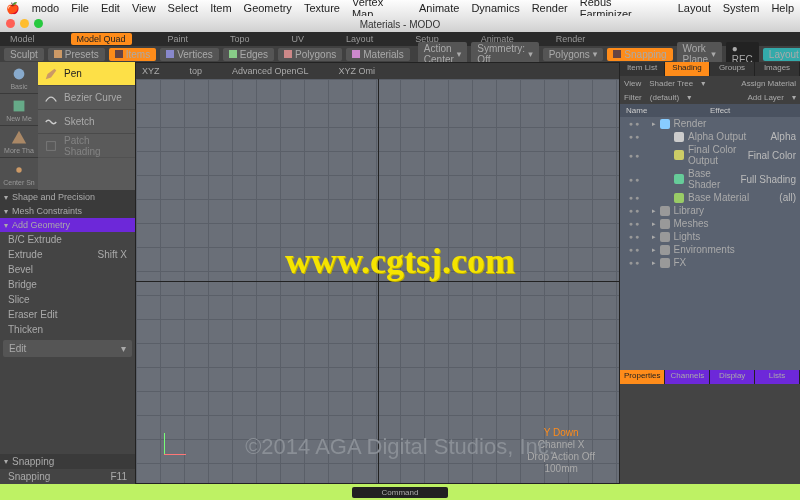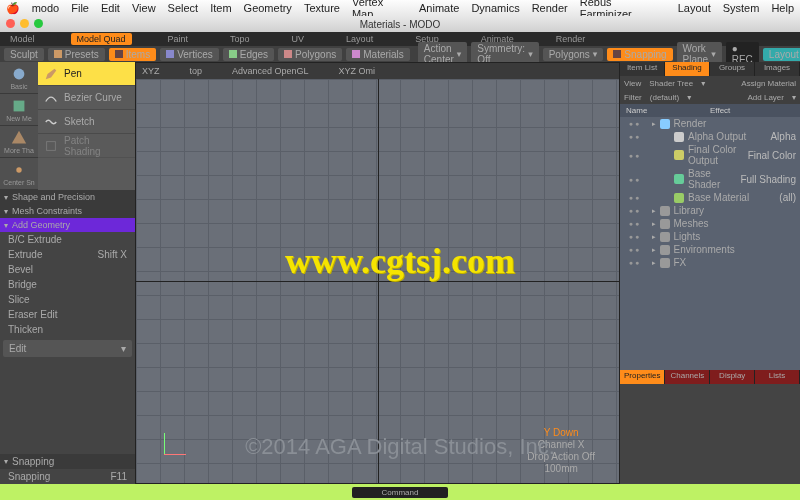--- a/index.html
+++ b/index.html
@@ -58,21 +58,21 @@
 .r-tab.active{background:#ff8c1a;color:#222}
 .r-sub{height:14px;background:#3f3f3f;display:flex;align-items:center;padding:0 4px;gap:8px}
 .r-sub span{font-size:8px}
 .tree{flex:0 0 auto;max-height:170px;background:#5a6270;overflow:hidden}
 .tree-hdr{background:#4a5260;display:flex;padding:2px 6px}
 .tree-hdr span{flex:1;font-size:8px;color:#ccc}
 .tree-row{display:flex;align-items:center;padding:1px 4px;gap:4px;font-size:8px}
 .tree-row .dots{width:20px;text-align:center;color:#999;font-size:7px}
 .tree-row .ico{width:10px;height:10px;display:inline-block}
 .spacer{flex:1;background:#5a6270}
-.prop-tabs{height:14px;background:#7f1d1d;display:flex}
+.prop-tabs{height:14px;background:#6d28d9;display:flex}
 .prop-panel{flex:1;background:#444}
 .status{height:16px;background:#bef264;display:flex;align-items:center;padding:0 8px;gap:20px}
 .cmd-box{background:#222;padding:1px 30px;border-radius:2px;font-size:8px}
 </style>
 </head>
 <body>
 
 <div class="mac-menu">
   <span class="apple">🍎</span>
   <span>modo</span>

